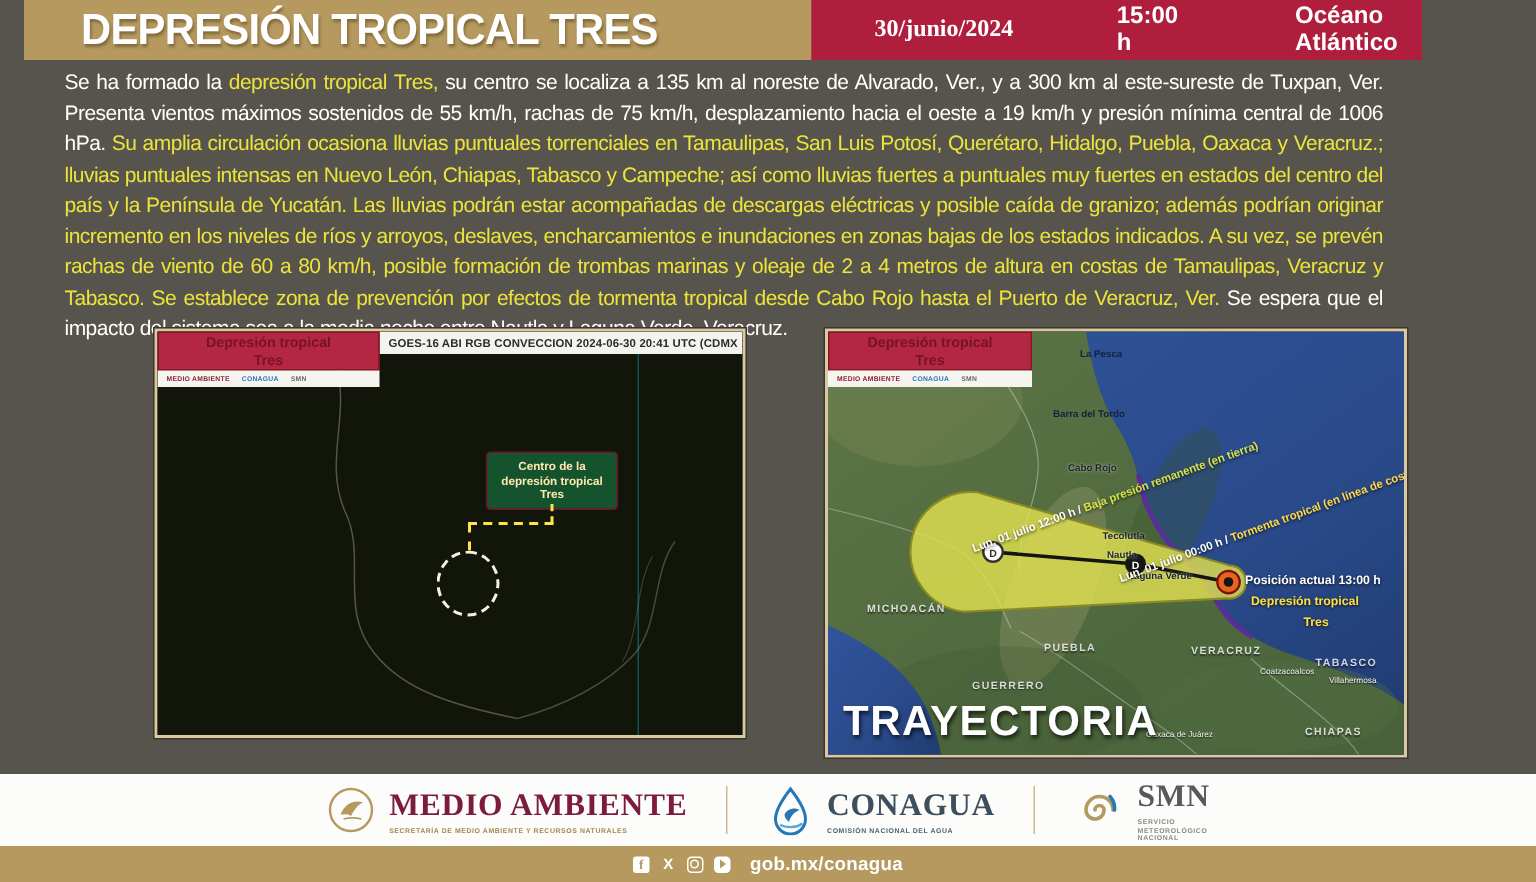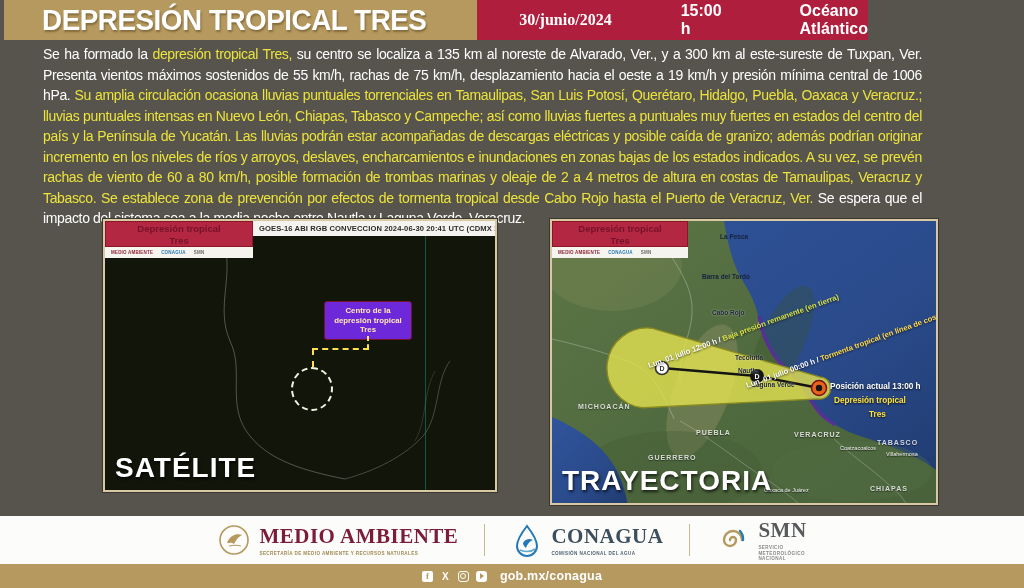--- a/index.html
+++ b/index.html
@@ -1,21 +1,21 @@
 <!DOCTYPE html>
 <html><head>
 <meta charset="utf-8">
 <style>
   * { margin:0; padding:0; box-sizing:border-box; }
   html,body { width:1024px; height:588px; }
   body { font-family:"Liberation Sans", sans-serif; }
   .page { position:relative; width:1024px; height:588px; background:#56544c; overflow:hidden; }
 
   
-  .hdr { position:absolute; top:0; left:4px; width:864px; height:40px; display:flex; }
+  .hdr { position:absolute; top:0; left:16px; width:932px; height:40px; display:flex; }
   .hdr-left { width:525px; height:40px; background:#b5995f; display:flex; align-items:center; padding-left:38px; }
   .hdr-title { color:#fff; font-size:29px; font-weight:bold; letter-spacing:-0.5px; transform:scaleX(0.96); transform-origin:left center; text-shadow:1px 2px 2px rgba(90,70,30,.55); white-space:nowrap; }
   .hdr-right { flex:1; height:40px; background:#b01e3e; display:flex; align-items:center; color:#fff; font-weight:bold; }
   .hdr-date { margin-left:42px; font-size:16px;font-family:Liberation Serif, serif; }
   .hdr-time { margin-left:69px; font-size:16px; }
   .hdr-basin { margin-left:78px; font-size:16px; }
 
   
   .bulletin { position:absolute; top:44px; left:0; width:901px; padding:0 11px; color:#fff; font-size:14px; line-height:20.5px; text-align:justify; letter-spacing:-0.35px;margin-left:32px; }
   .seg-y { color:#ece33c; }
@@ -45,21 +45,21 @@
       radial-gradient(ellipse 130px 60px at 45% 88%, rgba(235,238,170,.65), rgba(235,238,170,0) 70%),
       radial-gradient(ellipse 90px 120px at 12% 42%, rgba(150,160,40,.5), rgba(150,160,40,0) 75%),
       radial-gradient(ellipse 150px 80px at 20% 78%, rgba(140,150,40,.45), rgba(140,150,40,0) 72%),
       radial-gradient(ellipse 170px 90px at 72% 10%, rgba(110,120,35,.5), rgba(110,120,35,0) 70%),
       radial-gradient(ellipse 110px 90px at 93% 35%, rgba(100,110,30,.4), rgba(100,110,30,0) 70%),
       linear-gradient(135deg, #262c13 0%, #161а0a 45%, #10140a 70%, #1b2310 100%);
     background-color:#12150a; }
   .sat-meridian { position:absolute; top:15px; bottom:0; left:82%; width:1px; background:rgba(0,170,170,.45); }
   .sat-coast { position:absolute; inset:0; opacity:.5; }
 
-  .callout { position:absolute; left:219px; top:80px; width:88px; background:#6d28d9; border:1px solid #76122a; border-radius:3px; padding:4px 4px; z-index:6; }
+  .callout { position:absolute; left:219px; top:80px; width:88px; background:#14532d; border:1px solid #76122a; border-radius:3px; padding:4px 4px; z-index:6; }
   .callout div { color:#ffe9b0; font-size:7.8px; font-weight:bold; text-align:center; line-height:9.5px; }
   .lead-v1 { position:absolute; left:262px; top:115px; height:13px; border-left:2px dashed #ffe14d; z-index:6; }
   .lead-h  { position:absolute; left:207px; top:127px; width:57px; border-top:2px dashed #ffe14d; z-index:6; }
   .lead-v2 { position:absolute; left:207px; top:128px; height:18px; border-left:2px dashed #ffe14d; z-index:6; }
   .eye-circle { position:absolute; left:186px; top:146px; width:42px; height:44px; border:2px dashed rgba(255,255,235,.95); border-radius:50%; z-index:6; }
 
   .panel-title { position:absolute; left:10px; bottom:6px; color:#fff; font-size:28px; font-weight:bold; letter-spacing:1px; text-shadow:1px 2px 3px rgba(0,0,0,.7); z-index:7; }
 
   
   .map-svg { position:absolute; inset:0; }
@@ -139,21 +139,20 @@
     <div class="callout">
       <div>Centro de la</div>
       <div>depresión tropical</div>
       <div>Tres</div>
     </div>
     <div class="lead-v1"></div>
     <div class="lead-h"></div>
     <div class="lead-v2"></div>
     <div class="eye-circle"></div>
 
-    <div class="panel-title">SATÉLITE</div>
   </div>
 
   <div class="panel traj-panel">
     <svg class="map-svg" viewBox="0 0 388 286" width="388" height="286">
       <defs>
         <linearGradient id="sea" x1="0" y1="0" x2="1" y2="1">
           <stop offset="0" stop-color="#30549c"></stop>
             <stop offset="0.6" stop-color="#2a4a8a"></stop>
             <stop offset="1" stop-color="#1f3a6e"></stop>
         </linearGradient>

